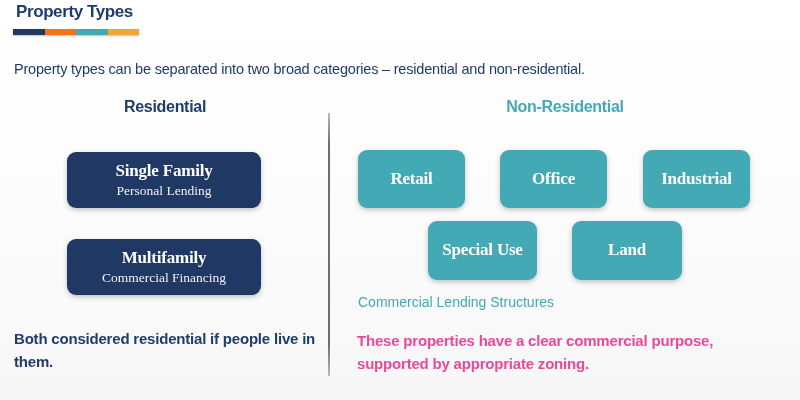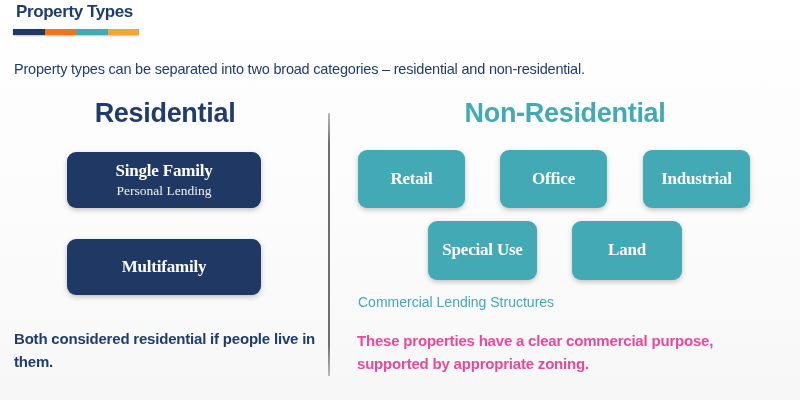--- a/index.html
+++ b/index.html
@@ -21,21 +21,21 @@
   .accent-bar span{flex:1;height:100%;}
   .subtitle{
     left:14px;top:61px;font-size:14.5px;font-weight:normal;letter-spacing:-0.2px;
   }
   
   .divider{
     left:328px;top:113px;width:2px;height:263px;
     background:linear-gradient(180deg,#b9b9b9 0%,#6e6e6e 12%,#6e6e6e 88%,#b9b9b9 100%);
   }
   
-  .col-heading{font-size:27px;font-weight:bold;letter-spacing:-0.3px;text-align:center;}
+  .col-heading{font-size:16px;font-weight:bold;letter-spacing:-0.3px;text-align:center;}
   .res-heading{left:0;top:98px;width:330px;}
   .nonres-heading{left:330px;top:98px;width:470px;}
   
   .card{
     border-radius:9px;display:flex;flex-direction:column;align-items:center;
     justify-content:center;color:#ffffff;text-align:center;
     box-shadow:0 2px 5px rgba(90,90,90,0.35);
     font-family:Liberation Serif, serif;
   }
   .card-title{font-size:17px;font-weight:bold;letter-spacing:-0.2px;line-height:1.18;}
@@ -73,20 +73,21 @@
 
 <div class="abs col-heading res-heading" style="color: rgb(31, 60, 109);">Residential</div>
 
 <div class="abs card card-sf" style="background: rgb(31, 56, 100);">
   <div class="card-title">Single Family</div>
   <div class="card-sub">Personal Lending</div>
 </div>
 
 <div class="abs card card-mf" style="background: rgb(31, 56, 100);">
   <div class="card-title">Multifamily</div>
+  <div class="card-sub">Commercial Financing</div>
 </div>
 
 <p class="abs note res-note" style="margin: 0px; color: rgb(31, 60, 109);">Both considered residential if people live in them.</p>
 
 <div class="abs col-heading nonres-heading" style="color: rgb(66, 169, 181);">Non-Residential</div>
 
 <div class="abs card card-retail" style="background: rgb(66, 169, 181);">
   <div class="card-title">Retail</div>
 </div>
 

